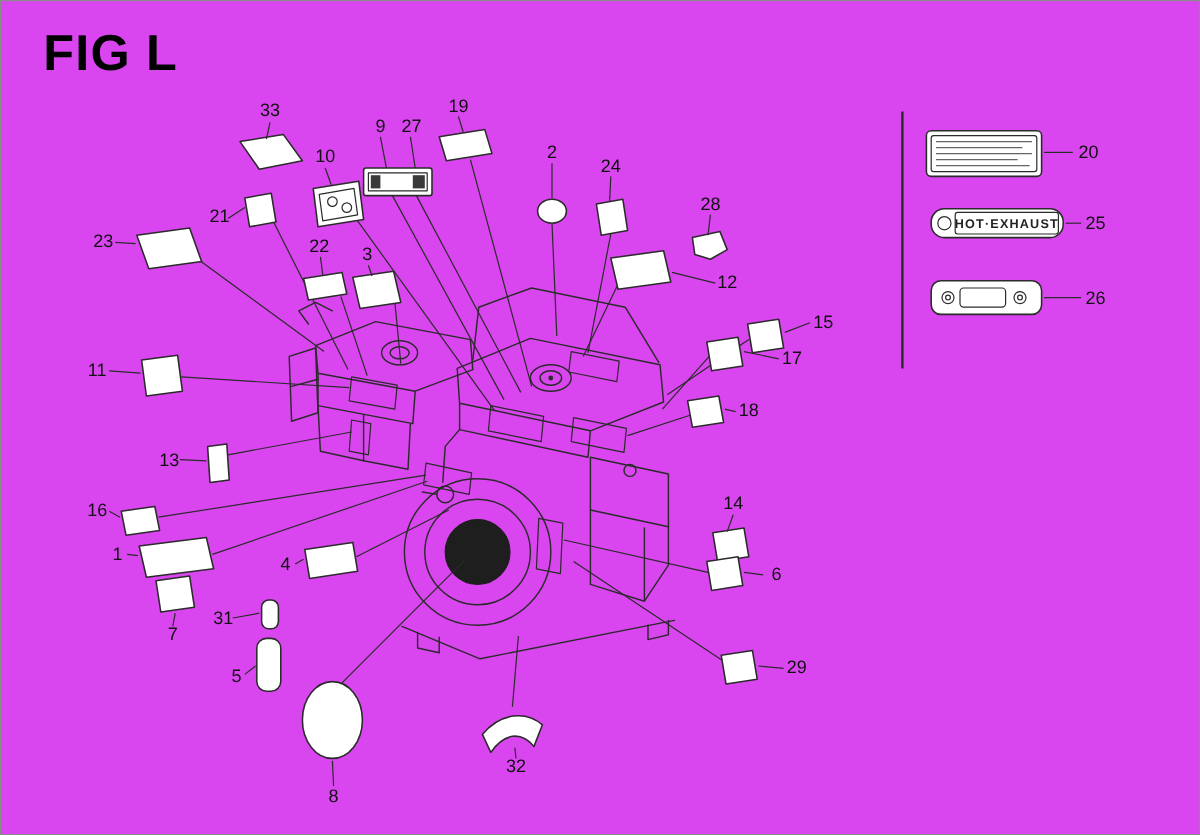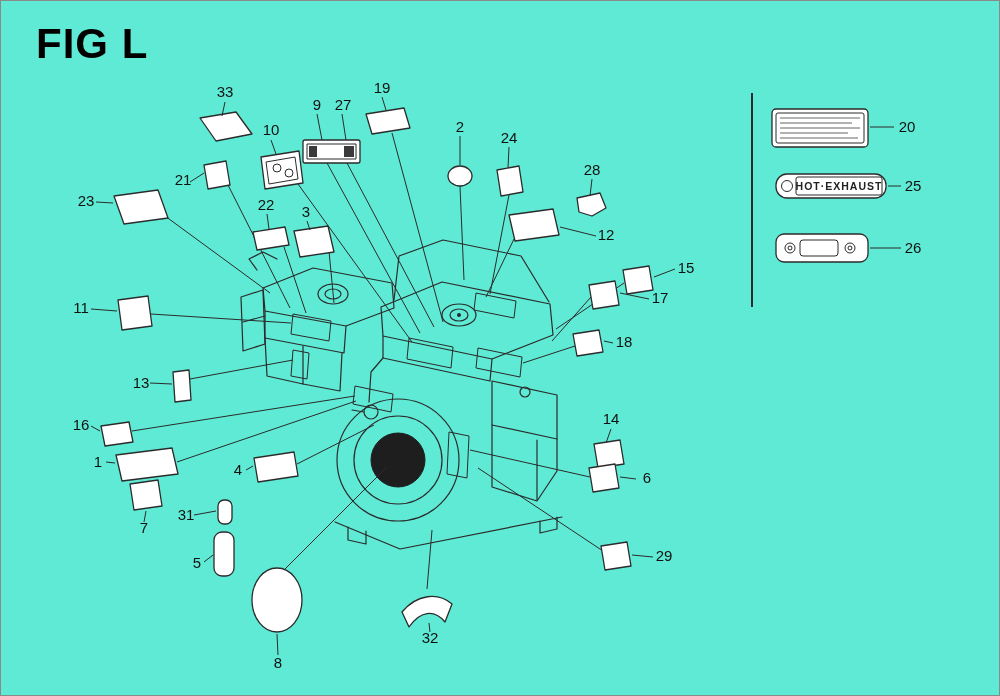--- a/index.html
+++ b/index.html
@@ -1,16 +1,16 @@
 <!DOCTYPE html>
 <html><head>
 <meta charset="utf-8">
 <style>
   html,body{margin:0;padding:0;background:#ffffff;}
-  .page{width:1000px;height:696px;position:relative;background:#5eead4;
+  .page{width:1000px;height:696px;position:relative;background:#d946ef;
         font-family:"Liberation Sans", sans-serif;overflow:hidden;text-decoration:underline;}
   svg{display:block;}
   .title{font-size:42px;font-weight:900;fill:#000;letter-spacing:1px;
          font-family:"Liberation Sans", sans-serif;}
   .num{font-size:15px;fill:#111;font-family:"Liberation Sans", sans-serif;}
   .ln{stroke:#2b2b2b;stroke-width:1;fill:none;}
   .shape{stroke:#2b2b2b;stroke-width:1.3;fill:#ffffff;stroke-linejoin:round;}
   .shape2{stroke:#2b2b2b;stroke-width:1;fill:none;stroke-linejoin:round;}
   .eng{stroke:#2b2b2b;stroke-width:1.2;fill:none;stroke-linejoin:round;stroke-linecap:round;}
   .hot{font-size:10.5px;font-weight:bold;fill:#222;letter-spacing:1px;

